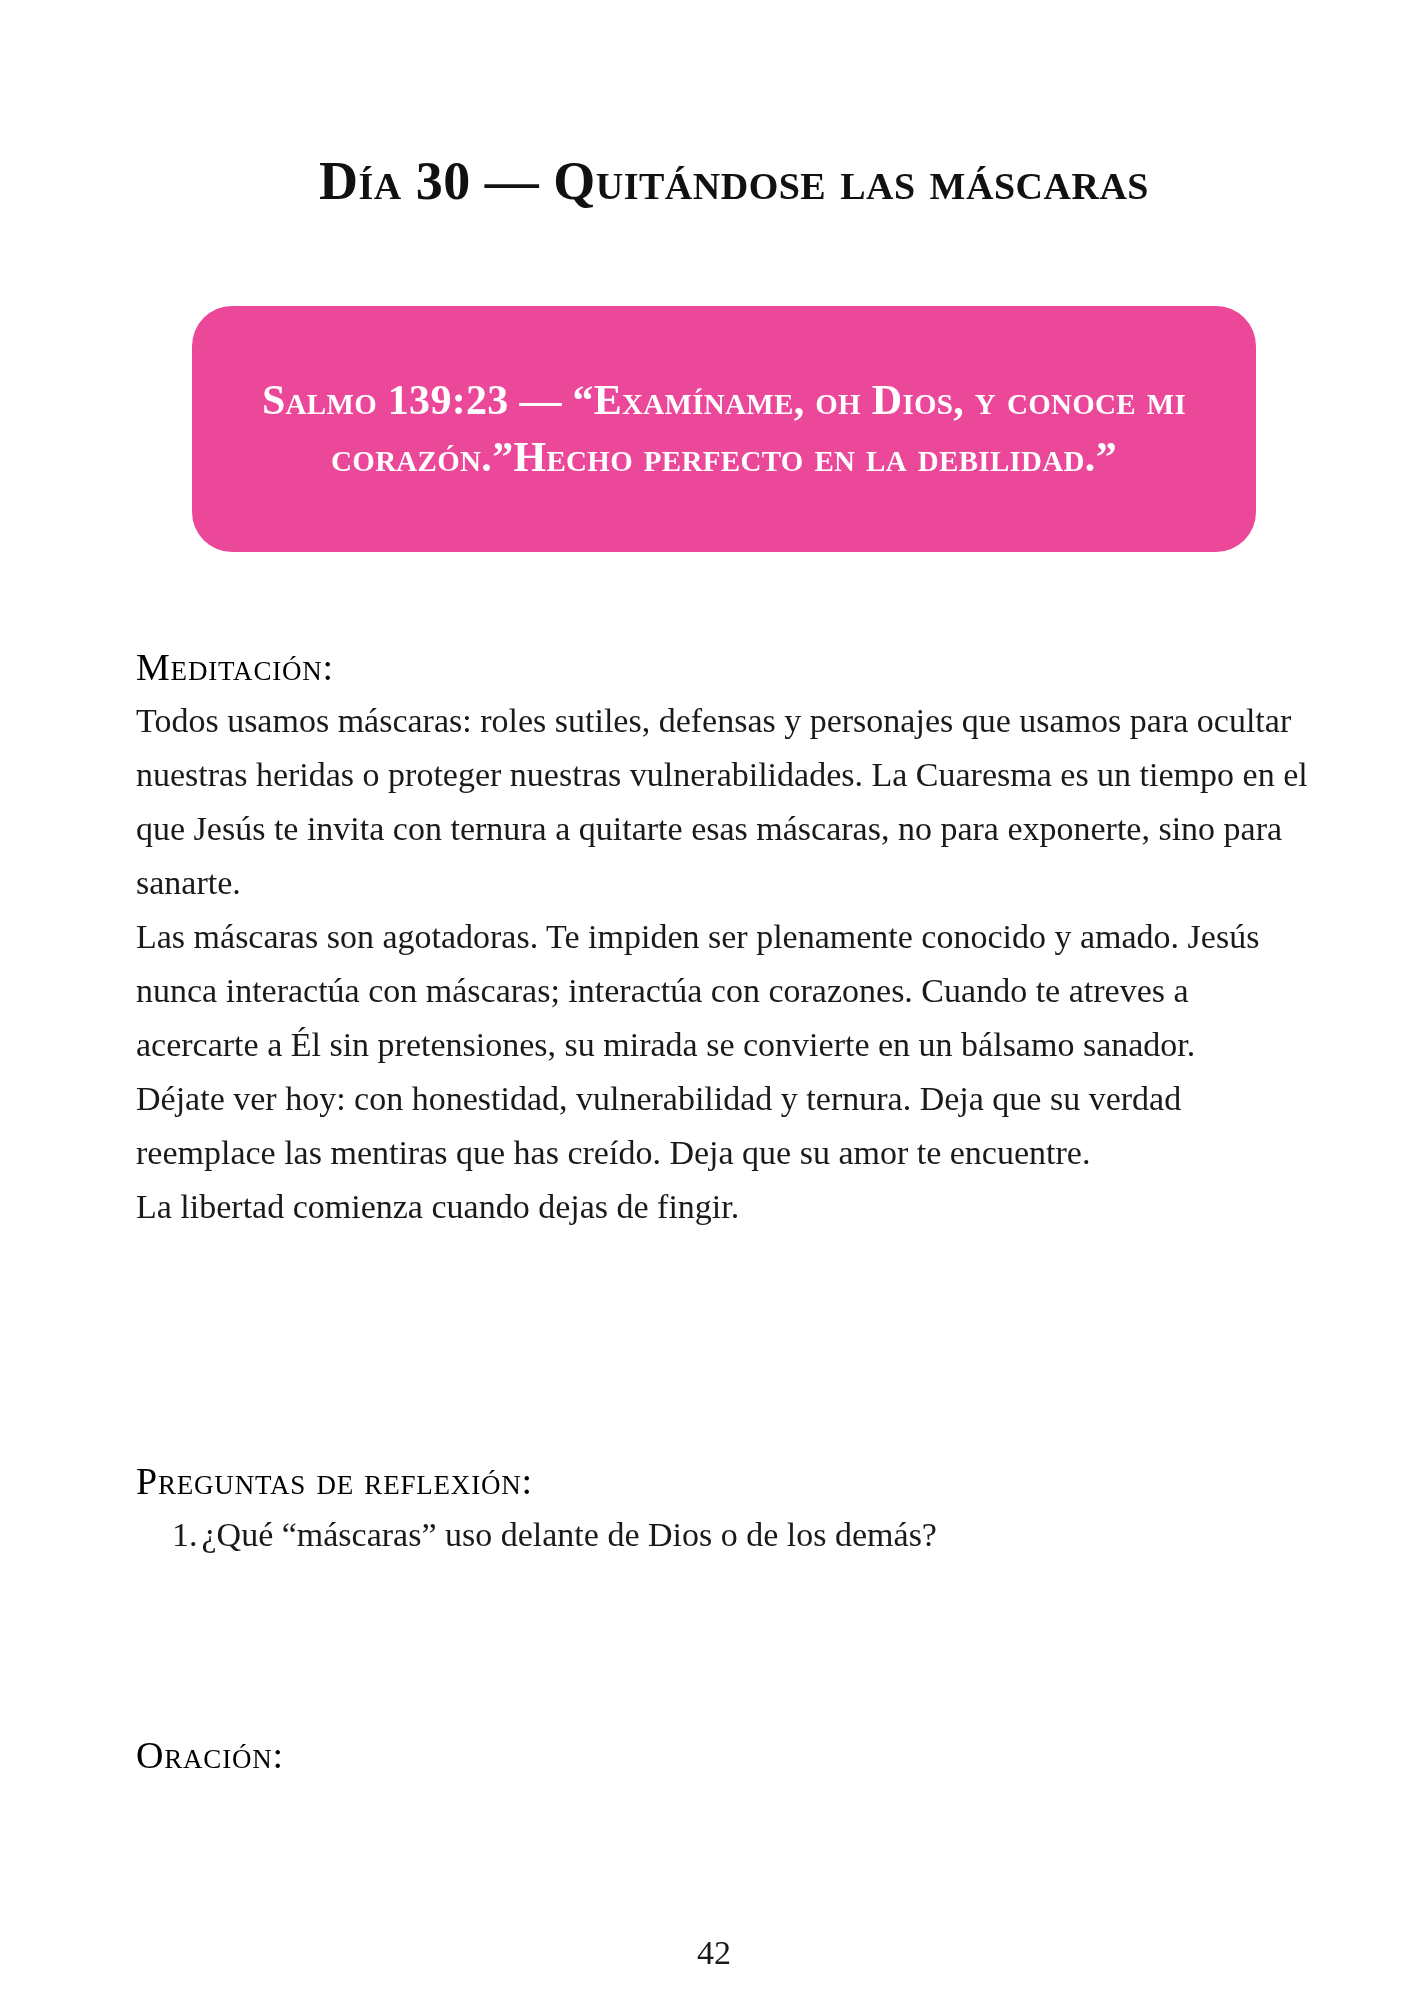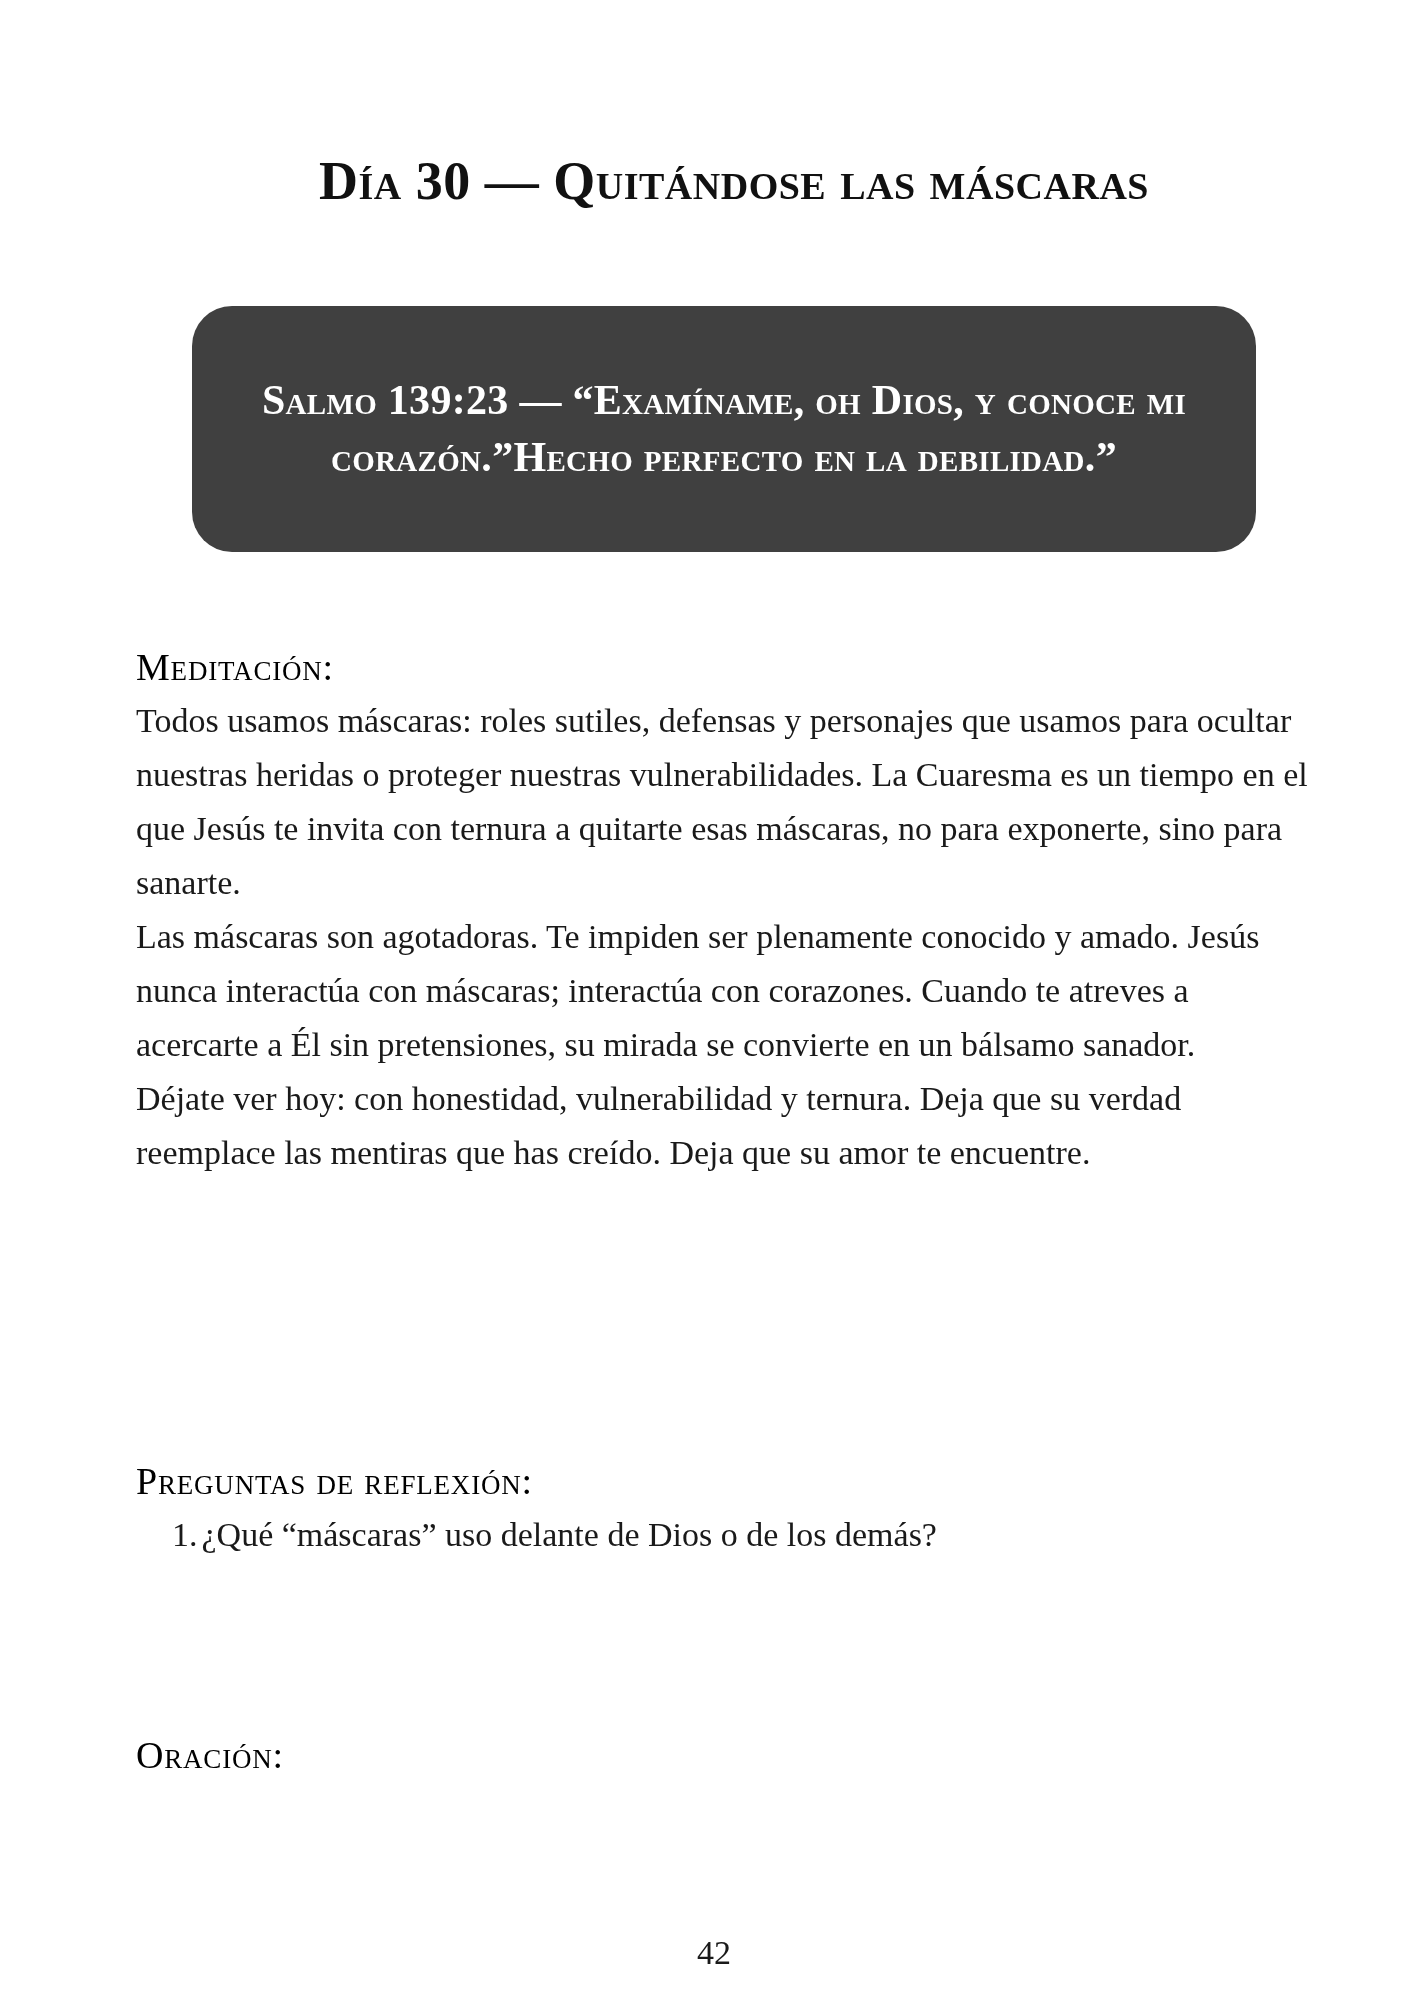--- a/index.html
+++ b/index.html
@@ -28,21 +28,21 @@
       font-variant: small-caps;
       color: #111111;
       margin: 12px;
     }
     .verse-box {
       position: absolute;
       top: 306px;
       left: 192px;
       width: 1064px;
       height: 246px;
-      background: #404040;
+      background: #ec4899;
       border-radius: 40px;
       display: flex;
       align-items: center;
       justify-content: center;
       box-sizing: border-box;
       padding: 0 36px;
     }
     .verse-text {
       color: #ffffff;
       text-align: center;
@@ -109,20 +109,21 @@
 
 <div class="verse-box">
   <p class="verse-text">Salmo 139:23 — “Examíname, oh Dios, y conoce mi corazón.”Hecho perfecto en la debilidad.”</p>
 </div>
 
 <section class="section meditation">
   <h2 class="section-heading">Meditación:</h2>
   <p class="body-text">Todos usamos máscaras: roles sutiles, defensas y personajes que usamos para ocultar nuestras heridas o proteger nuestras vulnerabilidades. La Cuaresma es un tiempo en el que Jesús te invita con ternura a quitarte esas máscaras, no para exponerte, sino para sanarte.</p>
   <p class="body-text">Las máscaras son agotadoras. Te impiden ser plenamente conocido y amado. Jesús nunca interactúa con máscaras; interactúa con corazones. Cuando te atreves a acercarte a Él sin pretensiones, su mirada se convierte en un bálsamo sanador.</p>
   <p class="body-text">Déjate ver hoy: con honestidad, vulnerabilidad y ternura. Deja que su verdad reemplace las mentiras que has creído. Deja que su amor te encuentre.</p>
+  <p class="body-text">La libertad comienza cuando dejas de fingir.</p>
 </section>
 
 <section class="section questions">
   <h2 class="section-heading">Preguntas de reflexión:</h2>
   <ol class="question-list">
     <li class="question-item">
       <span class="q-num">1.</span><span>¿Qué “máscaras” uso delante de Dios o de los demás?</span>
     </li>
   </ol>
 </section>

